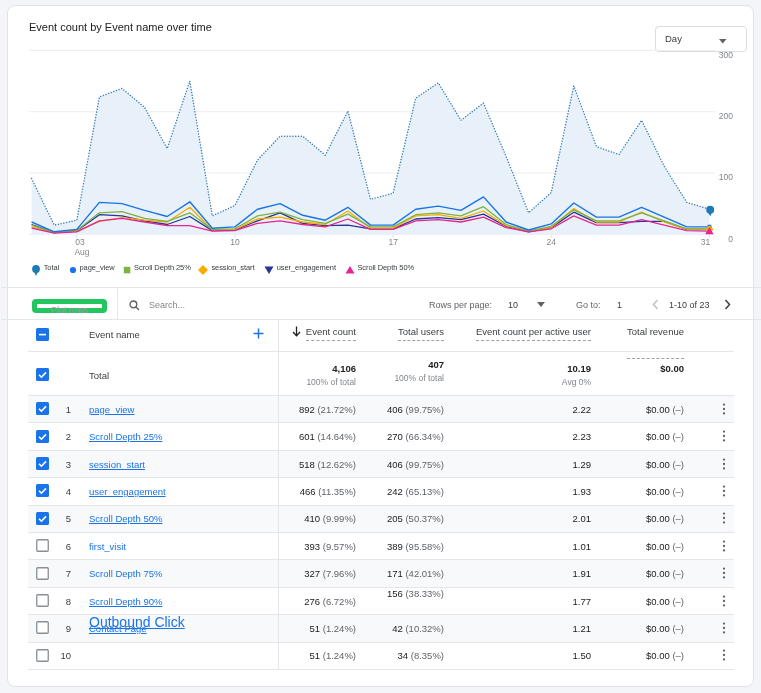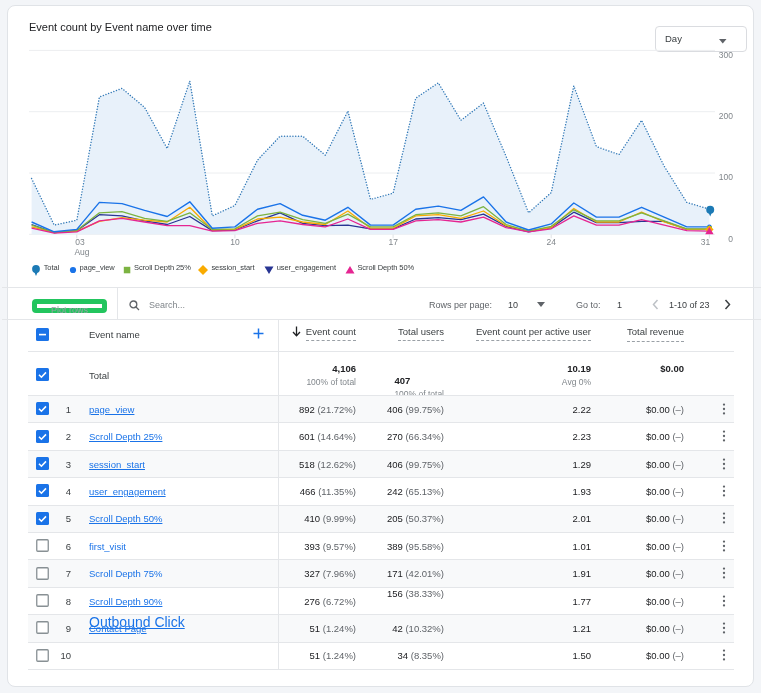--- a/index.html
+++ b/index.html
@@ -116,29 +116,29 @@
         <line x1="5.5" y1="0.5" x2="5.5" y2="10.5" stroke="#1a73e8" stroke-width="1.5"></line>
         <line x1="0.5" y1="5.5" x2="10.5" y2="5.5" stroke="#1a73e8" stroke-width="1.5"></line>
       </svg>
       <svg width="9" height="11" viewBox="0 0 9 11" style="position:absolute;left:291px;top:325px">
         <line x1="4.5" y1="0.5" x2="4.5" y2="9.5" stroke="#202124" stroke-width="1.3"></line>
         <polyline points="1,6 4.5,9.7 8,6" fill="none" stroke="#202124" stroke-width="1.3"></polyline>
       </svg>
       <div style="position:absolute;right:406px;top:325px;font-size:9.5px;color:#3c4043"><span style="border-bottom:1px dashed #9aa0a6;padding-bottom:3px">Event count</span></div>
       <div style="position:absolute;right:318px;top:325px;font-size:9.5px;color:#3c4043"><span style="border-bottom:1px dashed #9aa0a6;padding-bottom:3px">Total users</span></div>
       <div style="position:absolute;right:171px;top:325px;font-size:9.5px;color:#3c4043"><span style="border-bottom:1px dashed #9aa0a6;padding-bottom:3px">Event count per active user</span></div>
-      <div style="position:absolute;right:78px;top:325px;font-size:9.5px;color:#3c4043"><span style="border-bottom:1px dashed #9aa0a6;padding-bottom:4px">Total revenue</span></div>
+      <div style="position:absolute;right:78px;top:325px;font-size:9.5px;color:#3c4043"><span style="border-bottom:1px dashed #9aa0a6;padding-bottom:21px">Total revenue</span></div>
       <div style="position:absolute;left:27px;width:706px;top:350px;height:1px;background:#e4e6e9"></div>
       <svg width="13" height="13" viewBox="0 0 13 13" style="position:absolute;left:35px;top:367px">
         <rect width="13" height="13" rx="1.5" fill="#1a73e8"></rect>
         <polyline points="3,6.8 5.4,9.2 10,4.4" fill="none" stroke="#fff" stroke-width="1.6"></polyline>
       </svg>
       <div style="position:absolute;left:88px;top:369px;font-size:9.5px;color:#3c4043">Total</div>
       <div style="position:absolute;right:406px;top:362px;text-align:right;font-size:9.5px;color:#202124;font-weight:bold">4,106<div style="font-size:8.5px;color:#80868b;font-weight:normal;margin-top:3px">100% of total</div></div>
-      <div style="position:absolute;right:318px;top:374px;font-size:9.5px;color:#202124;font-weight:bold">407<div style="font-size:8.5px;color:#80868b;font-weight:normal;margin-top:3px">100% of total</div></div>
+      <div style="position:absolute;right:318px;top:358px;text-align:right;font-size:9.5px;color:#202124;font-weight:bold">407<div style="font-size:8.5px;color:#80868b;font-weight:normal;margin-top:3px">100% of total</div></div>
       <div style="position:absolute;right:171px;top:362px;text-align:right;font-size:9.5px;color:#202124;font-weight:bold">10.19<div style="font-size:8.5px;color:#80868b;font-weight:normal;margin-top:3px">Avg 0%</div></div>
       <div style="position:absolute;right:78px;top:362px;text-align:right;font-size:9.5px;color:#202124;font-weight:bold">$0.00<div style="font-size:8.5px;color:#80868b;font-weight:normal;margin-top:3px"></div></div>
       <div style="position:absolute;left:27px;width:706px;top:394px;height:1px;background:#e4e6e9"></div>
       <div style="position:absolute;left:27px;width:706px;top:394.0px;height:27.4px;background:#f8f9fa"></div>
       <div style="position:absolute;left:27px;width:706px;top:448.8px;height:27.4px;background:#f8f9fa"></div>
       <div style="position:absolute;left:27px;width:706px;top:503.6px;height:27.4px;background:#f8f9fa"></div>
       <div style="position:absolute;left:27px;width:706px;top:558.4px;height:27.4px;background:#f8f9fa"></div>
       <div style="position:absolute;left:27px;width:706px;top:613.2px;height:27.4px;background:#f8f9fa"></div>
       <div style="position:absolute;left:27px;width:706px;top:421.4px;height:1px;background:#e4e6e9"></div>
       <div style="position:absolute;left:27px;width:706px;top:448.8px;height:1px;background:#e4e6e9"></div>

